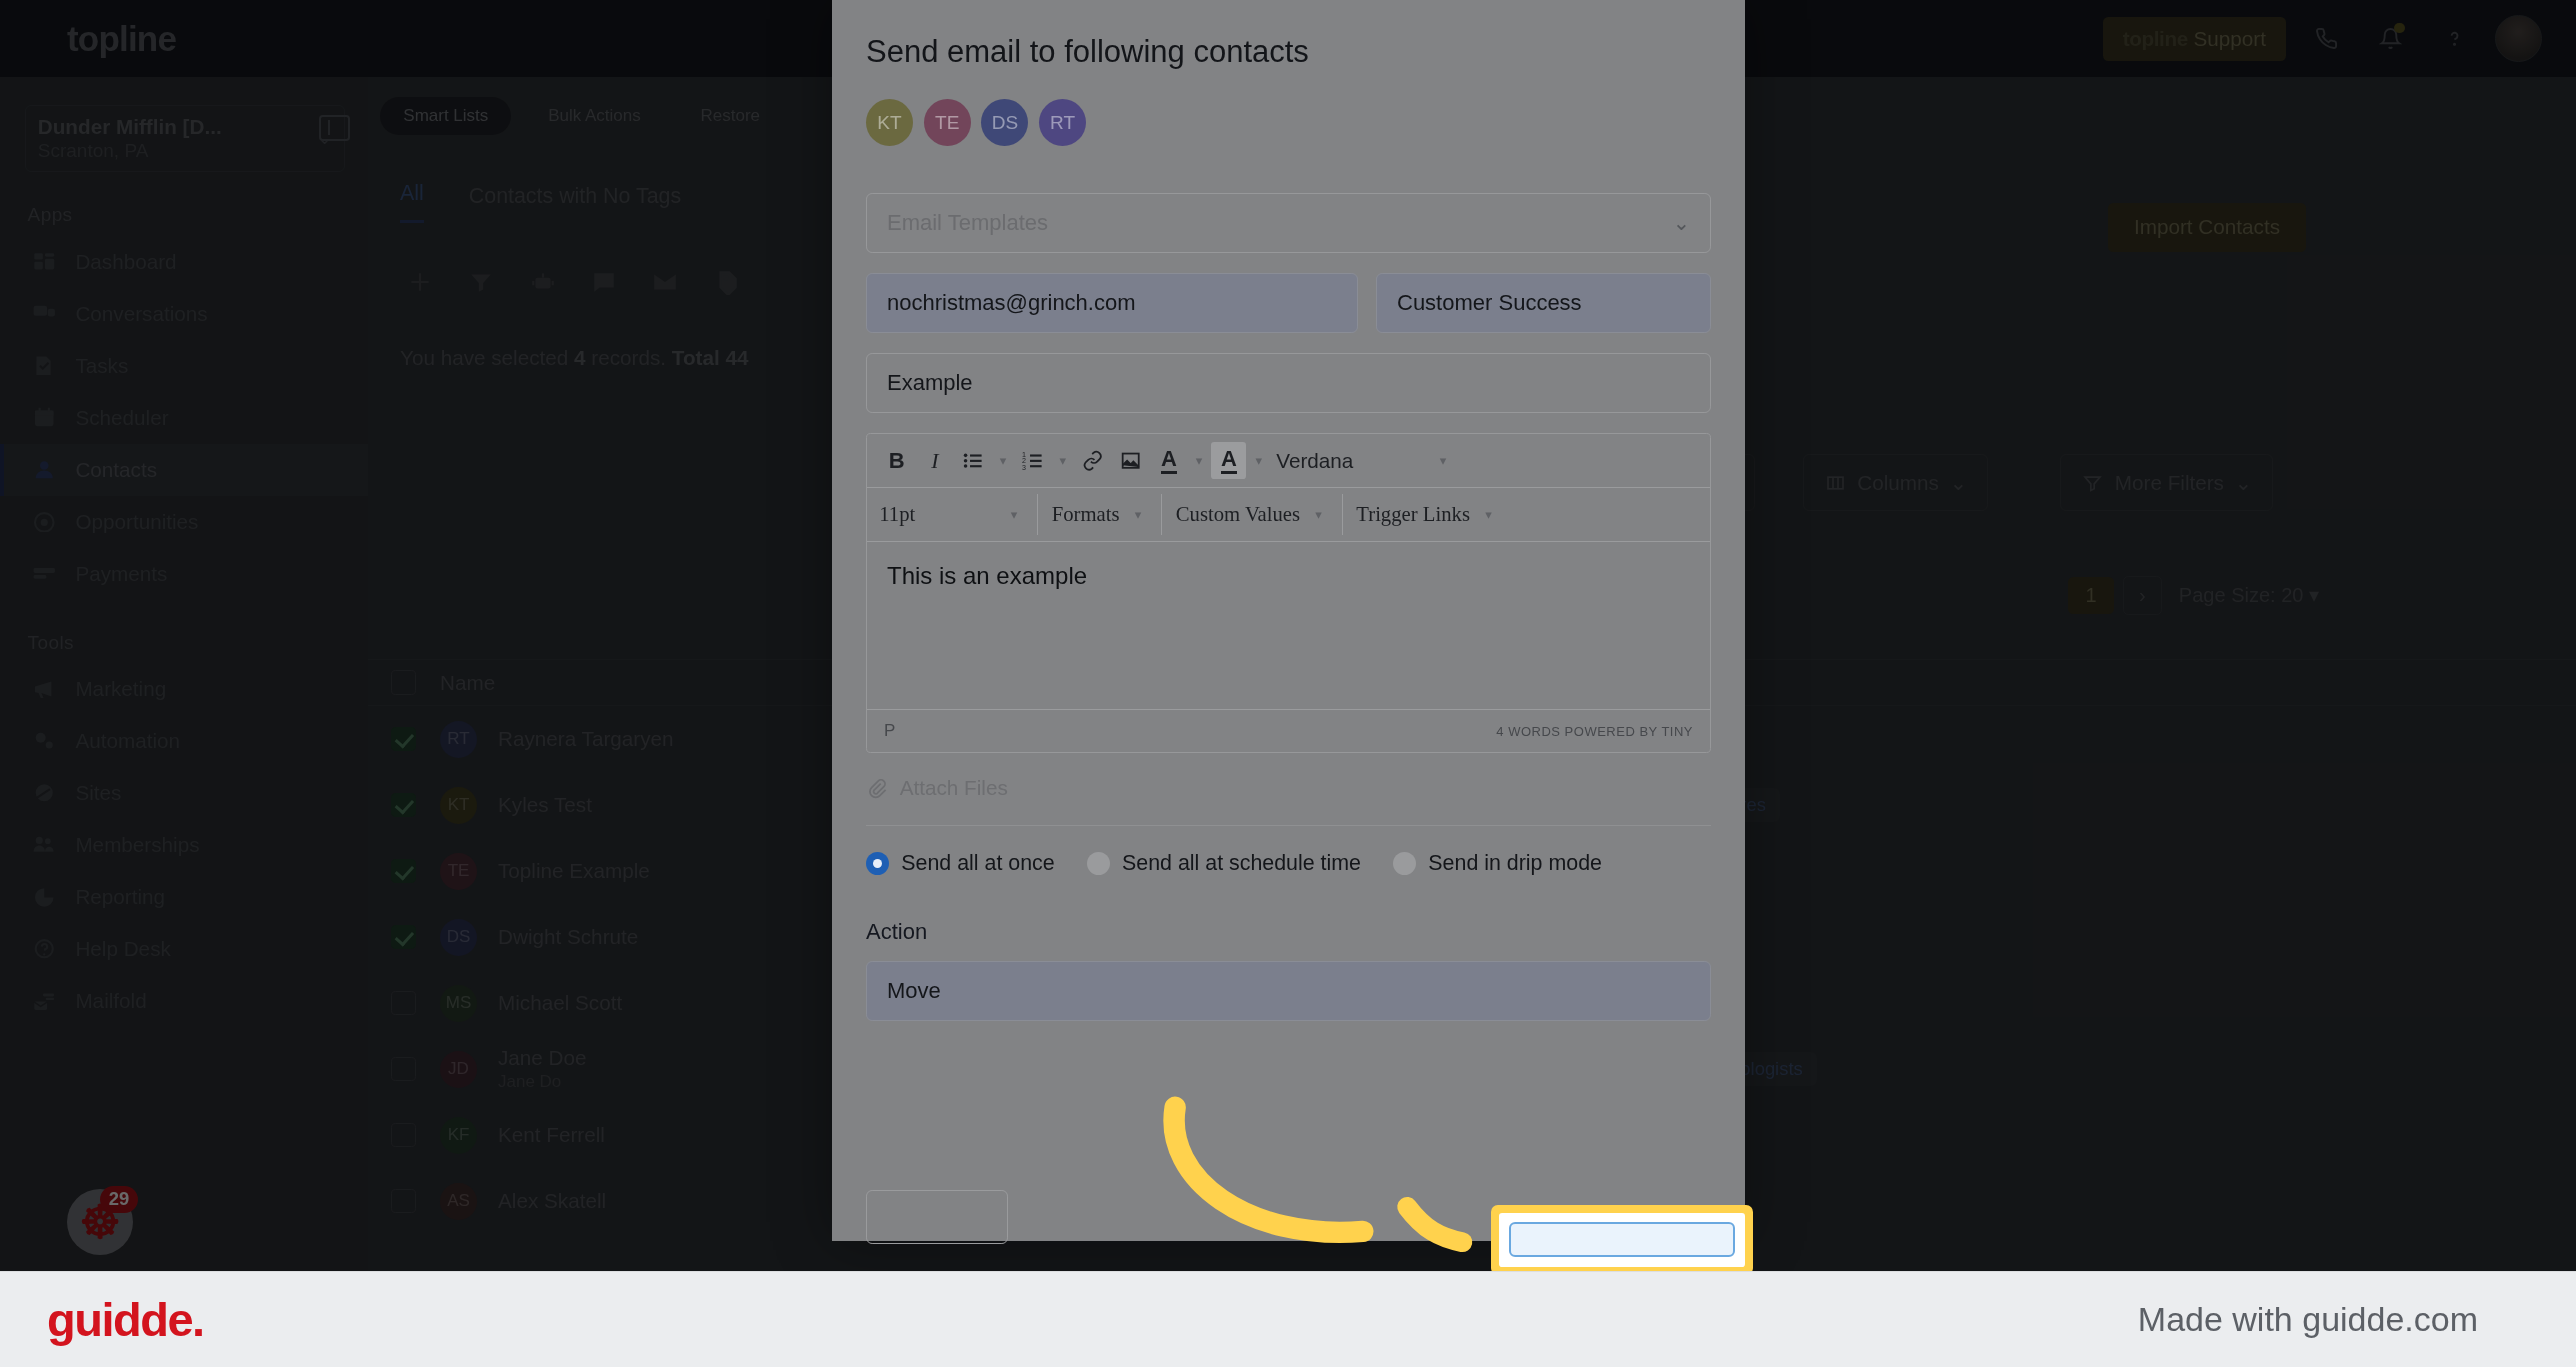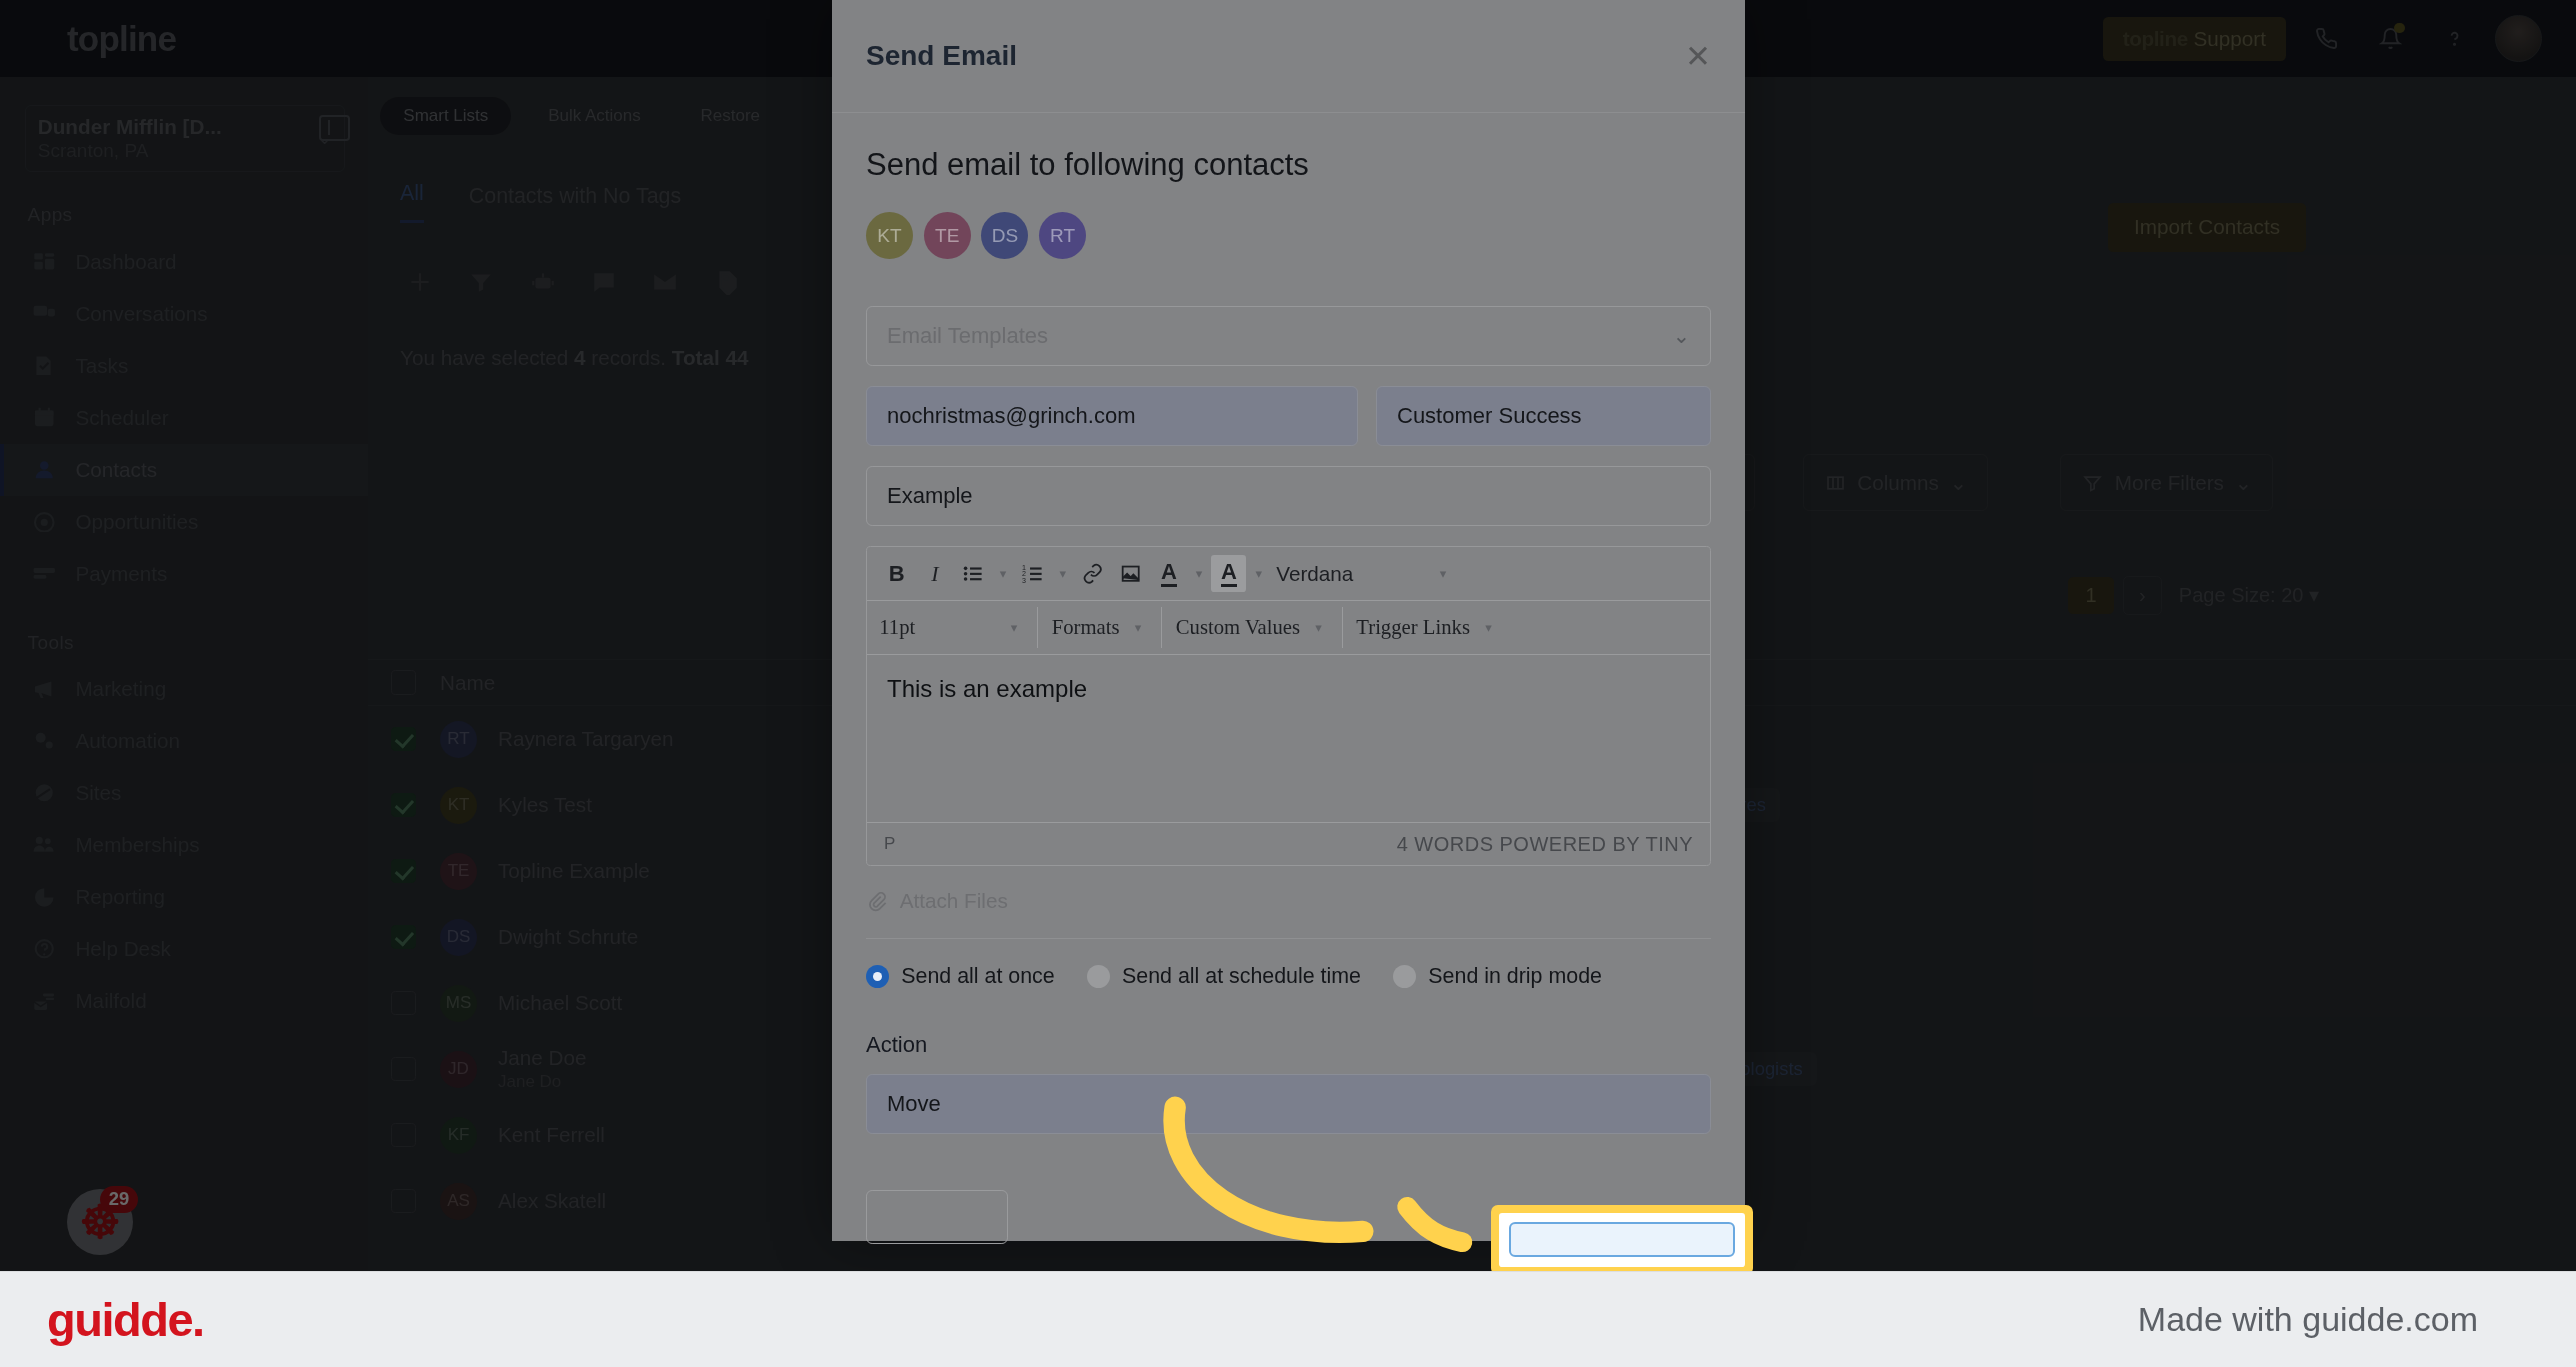--- a/index.html
+++ b/index.html
@@ -216,21 +216,21 @@
   .tsep { width:0.8px; height:41px; background:#9a9b9d; margin:0 10.7px; }
   .tsel { font-size:20.7px; color:#1d1f23; display:flex; align-items:center; gap:9.2px; }
   .tsel.wide { width:144px; }
   .tsel.font { width:176px; }
   .hl { background:#9b9c9e; border-radius:3.1px; }
   .ed-area { height:167px; padding:20px; font-size:24px; color:#0e1013; }
   .ed-foot {
     height:43px; border-top:0.8px solid #9a9b9d; display:flex; align-items:center;
     padding:0 17px; font-size:17px; color:#46484c; letter-spacing:0.5px;
   }
-  .ed-foot .right { margin-left:auto; font-size:20px; }
+  .ed-foot .right { margin-left:auto; font-size:13px; }
 
   .attach { display:flex; align-items:center; gap:12.3px; color:#6d6e71; font-size:20.7px; margin-bottom:24.5px;}
   .attach svg { width:21.4px; height:23px; fill:#6d6e71; }
   .hr { height:0.8px; background:#8f9092; margin:0 0 26px 0; }
   .radios { display:flex; align-items:flex-start; gap:32px; margin-bottom:43px; }
   .radio { display:flex; align-items:center; gap:12.3px; font-size:21.4px; color:#14161a; }
   .rdot { width:23px; height:23px; border-radius:50%; background:#9a9b9d; }
   .rdot.on { background:#1e5fb4; position:relative; }
   .rdot.on:after {
     content:""; position:absolute; left:6.9px; top:6.9px; width:9.2px; height:9.2px;
@@ -693,24 +693,20 @@
     <div class="c-act">21 hours ago</div>
     <div></div>
   </div>
         </div>
     </div>
   </div>
 
   <div id="dim"></div>
 
   <div id="modal">
-    <div class="m-head">
-      <div class="m-title">Send Email</div>
-      <div class="m-close">✕</div>
-    </div>
 
     <div class="m-body">
       <div class="m-h2">Send email to following contacts</div>
       <div class="avrow" id="recipients">
           <div class="av-big" style="background:#6b6940">KT</div>
           <div class="av-big" style="background:#72455a">TE</div>
           <div class="av-big" style="background:#3f4877">DS</div>
           <div class="av-big" style="background:#4e4781">RT</div>
         </div>
 

